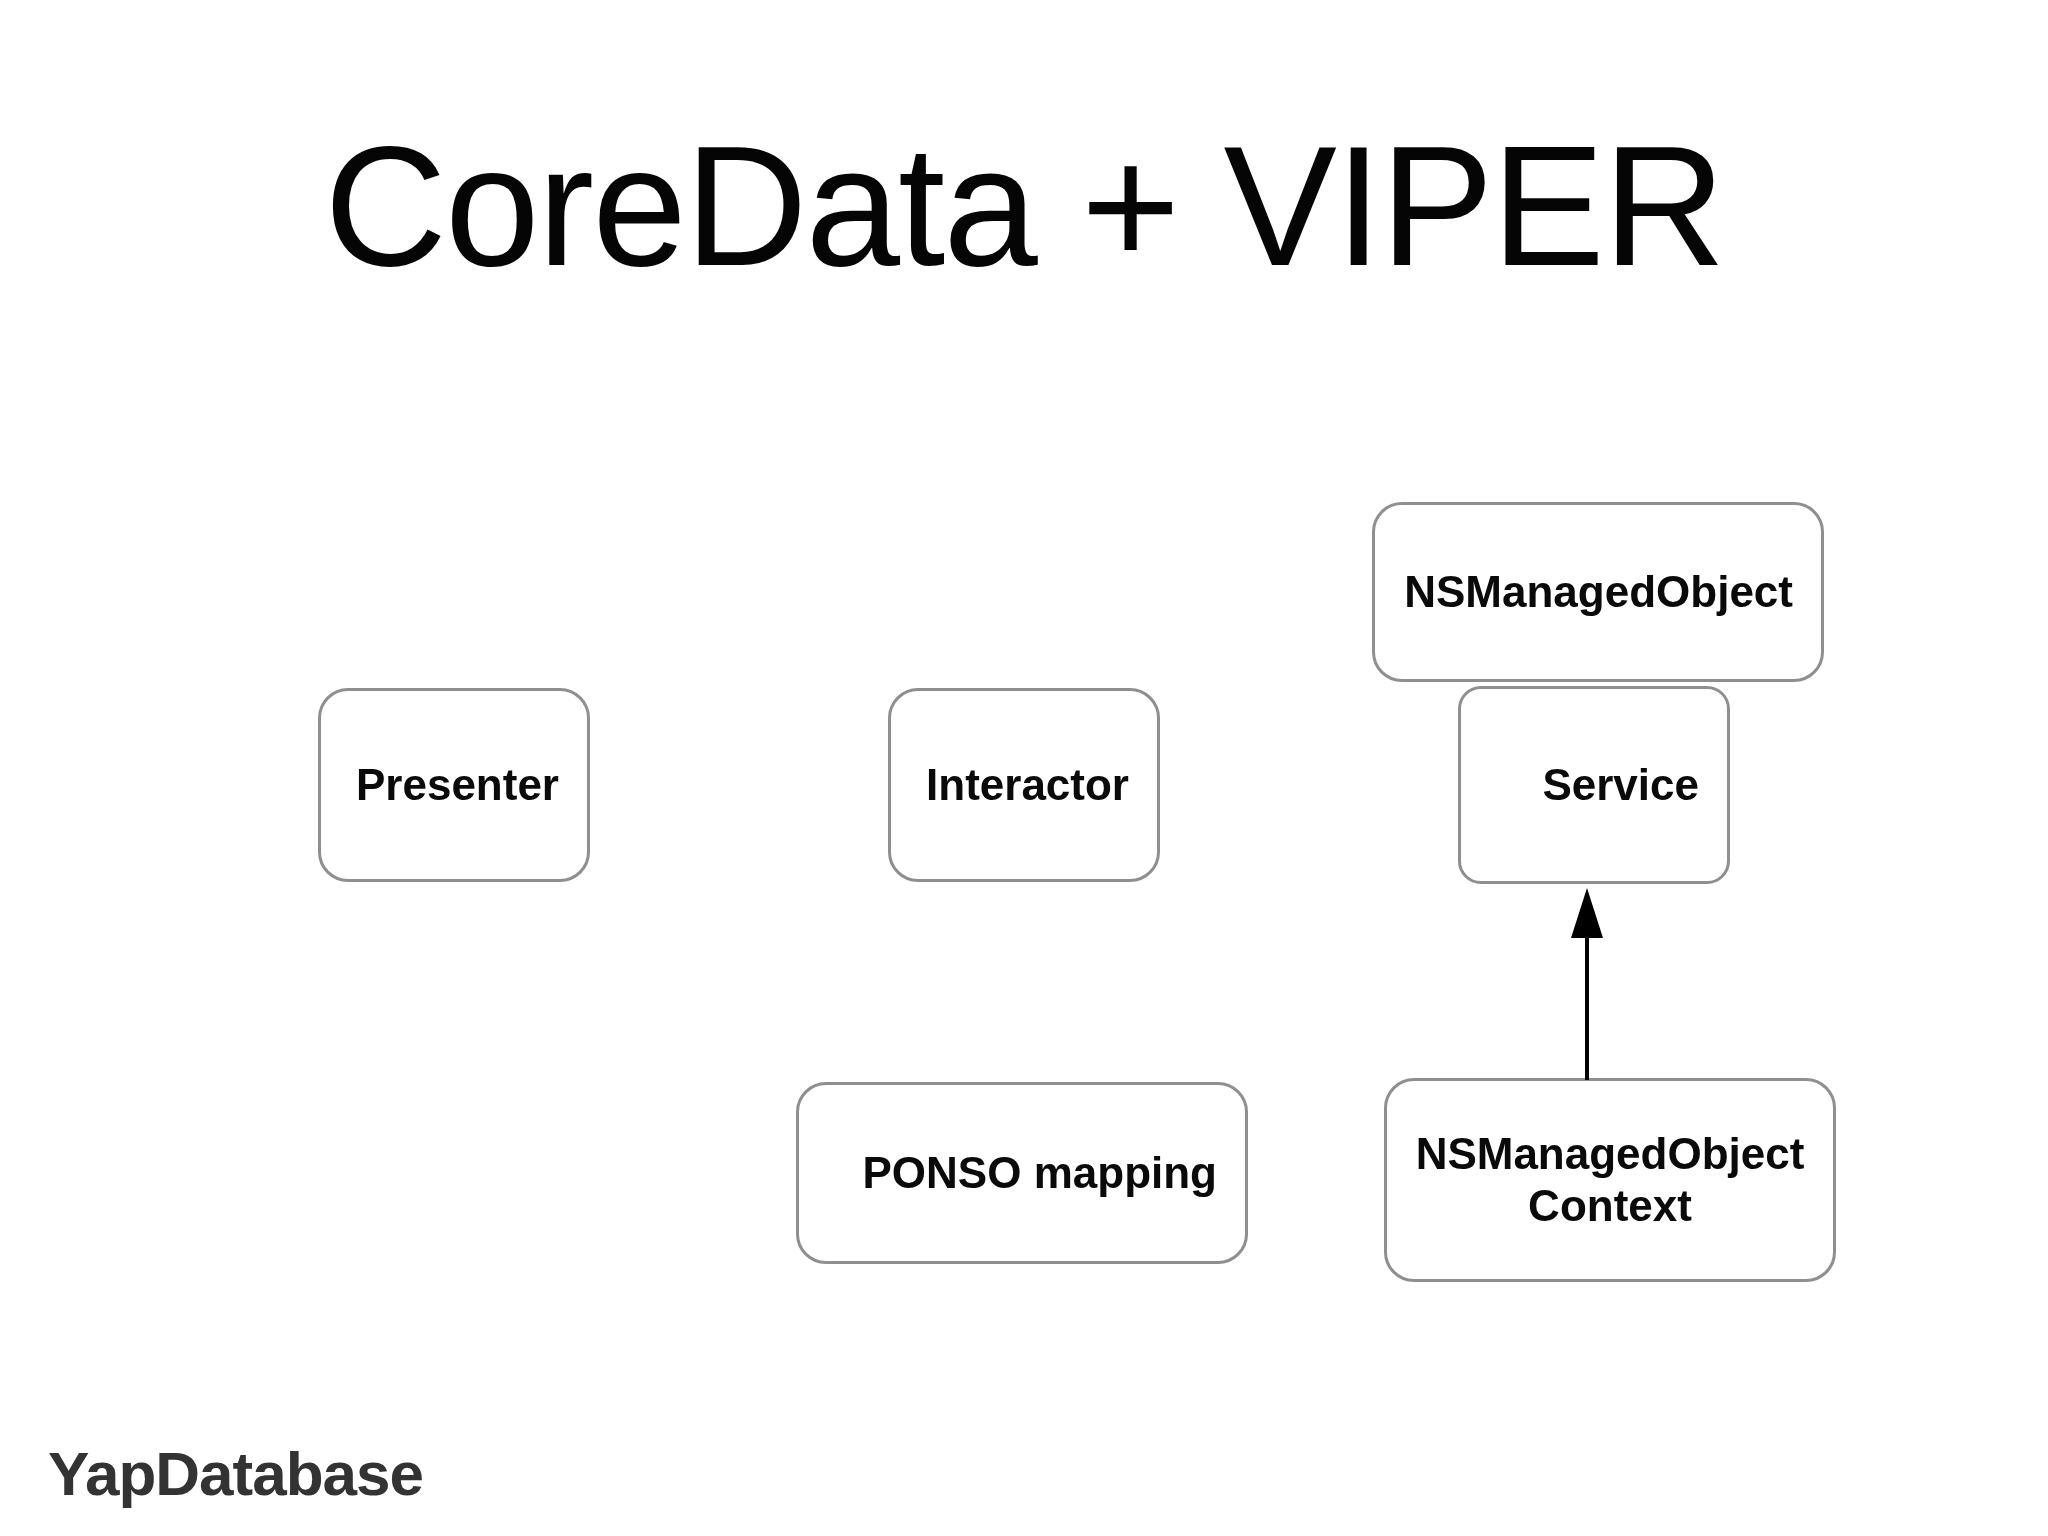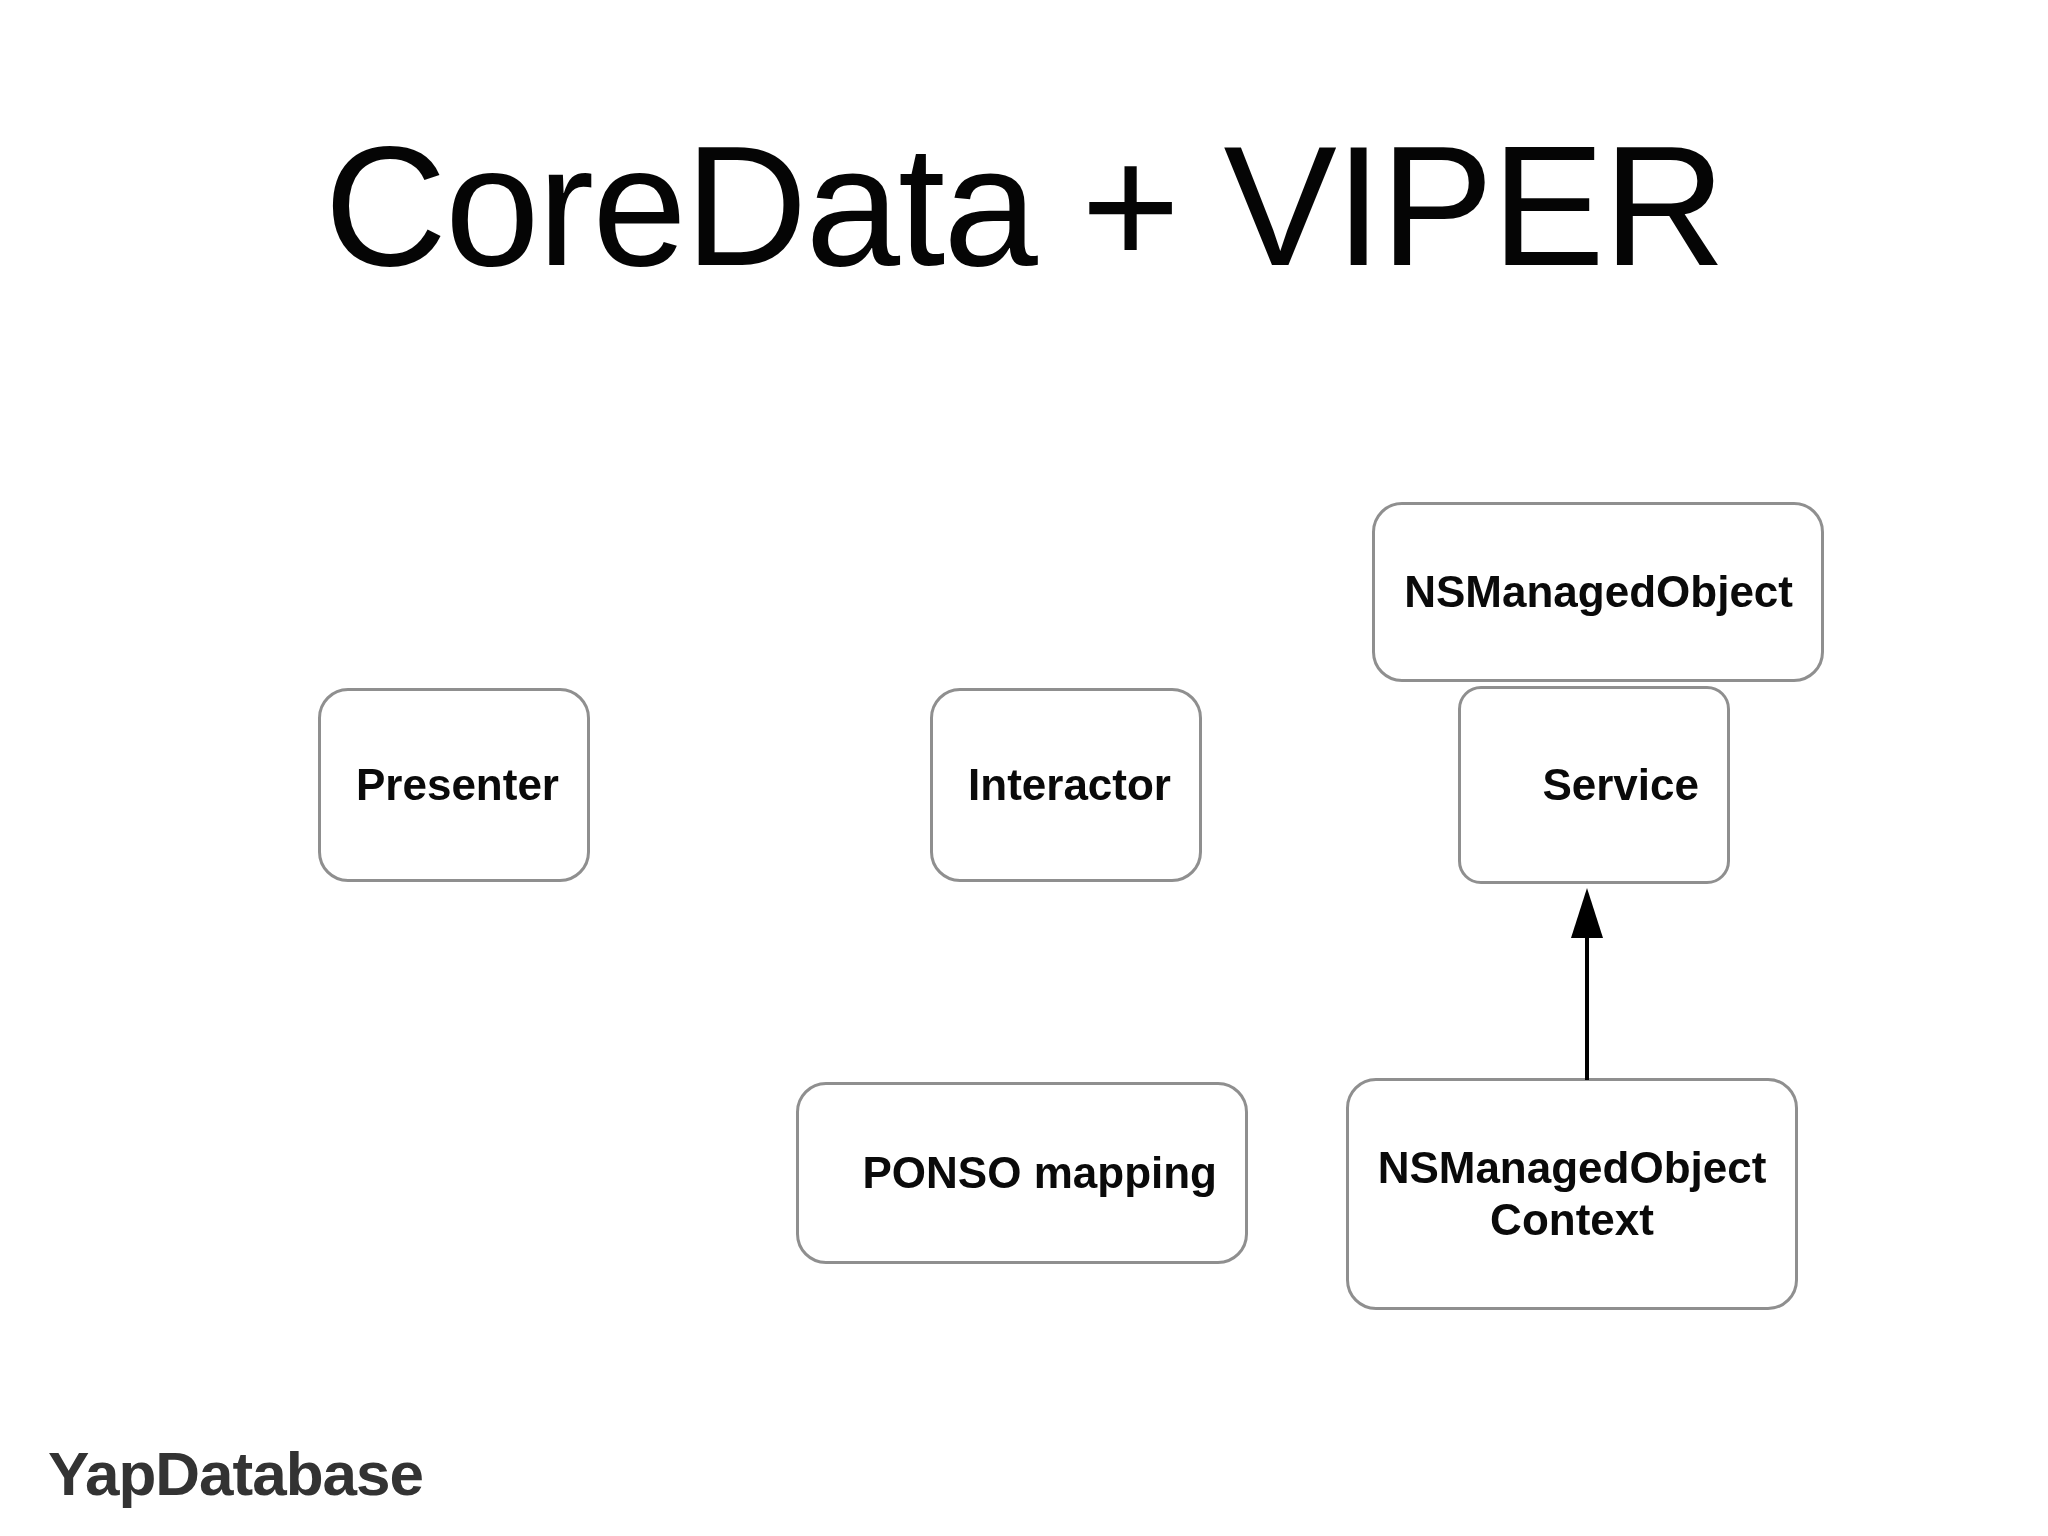--- a/index.html
+++ b/index.html
@@ -49,25 +49,25 @@
     text-align: center;
     padding: 0 28px;
   }
   .box .label {
     font-size: 44px;
     font-weight: bold;
     color: var(--box-text);
     line-height: 1.18;
   }
   .box-presenter      { left: 318px;  top: 688px;  width: 272px; height: 194px; }
-  .box-interactor     { left: 888px;  top: 688px;  width: 272px; height: 194px; margin-left: 42px; }
+  .box-interactor     { left: 888px;  top: 688px;  width: 272px; height: 194px; }
   .box-nsmanagedobject{ left: 1372px; top: 502px;  width: 452px; height: 180px; }
   .box-service        { left: 1458px; top: 686px;  width: 272px; height: 198px; border-radius: 23px; }
   .box-ponso          { left: 796px;  top: 1082px; width: 452px; height: 182px; }
-  .box-context        { left: 1346px; top: 1078px; width: 452px; height: 232px; }
+  .box-context        { left: 1384px; top: 1078px; width: 452px; height: 204px; }
   .arrow-svg {
     position: absolute;
     left: 1563px;
     top: 886px;
     width: 48px;
     height: 196px;
   }
   .footer {
     position: absolute;
     left: 48px;

